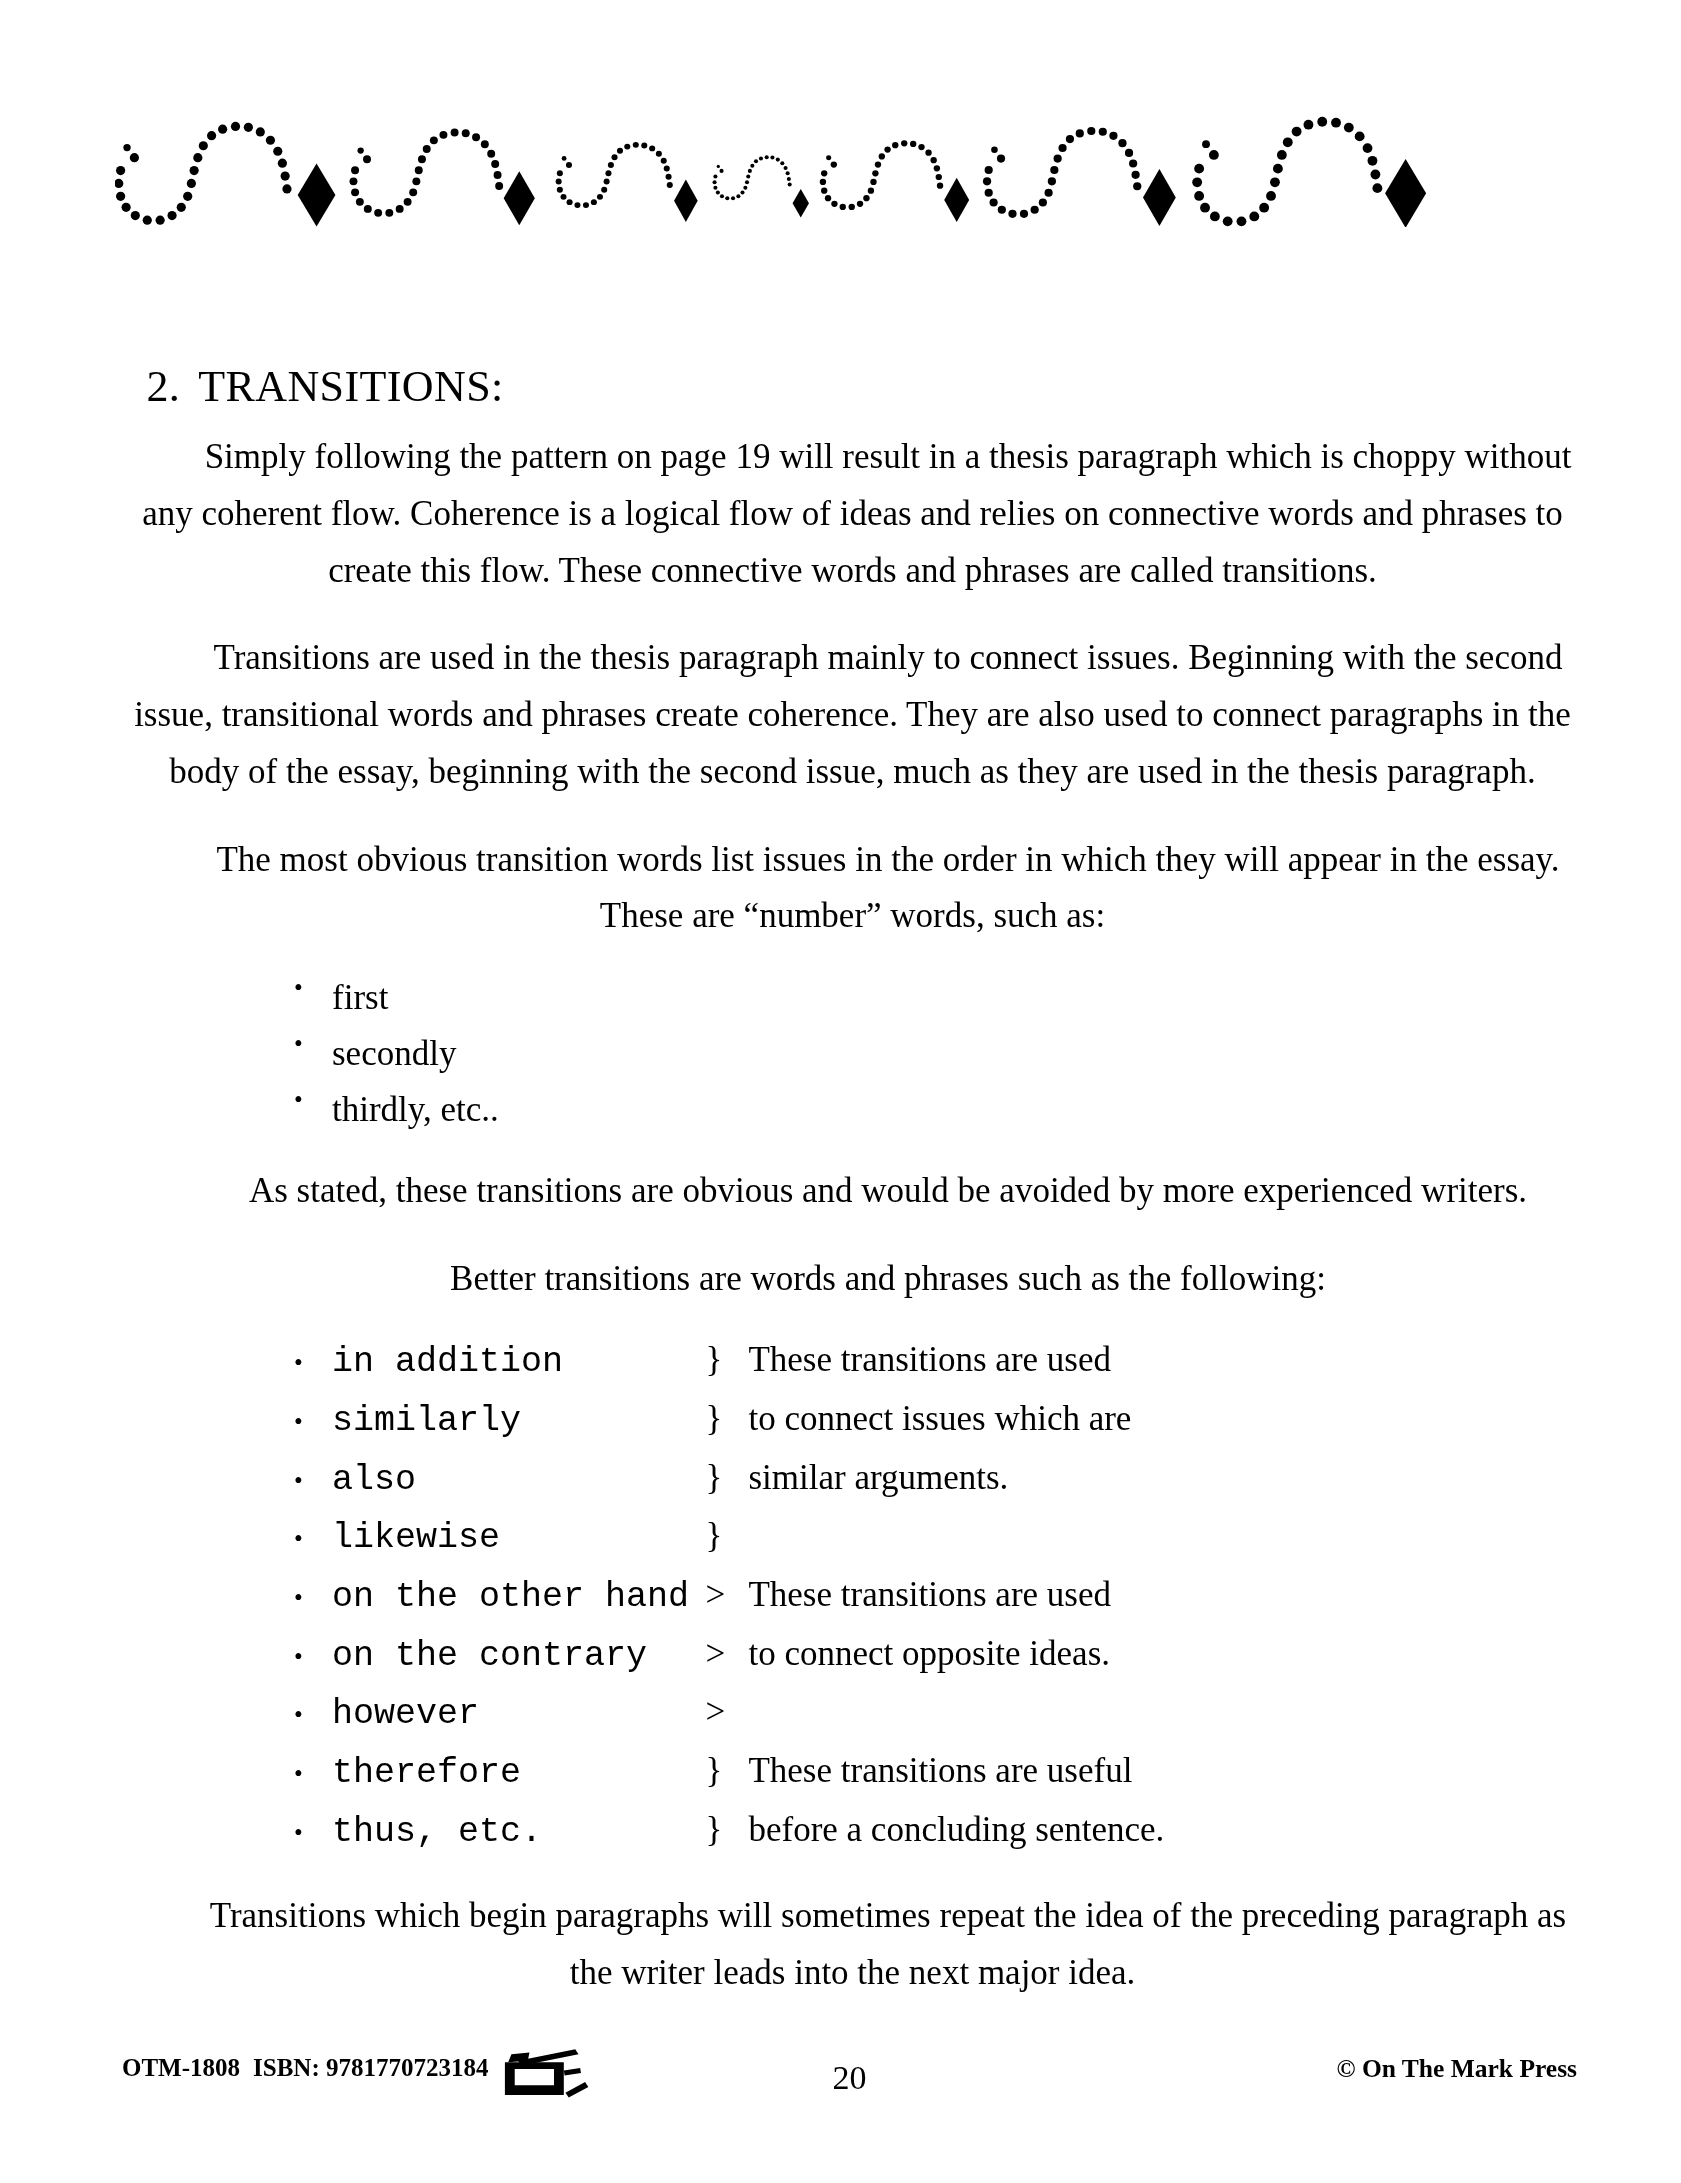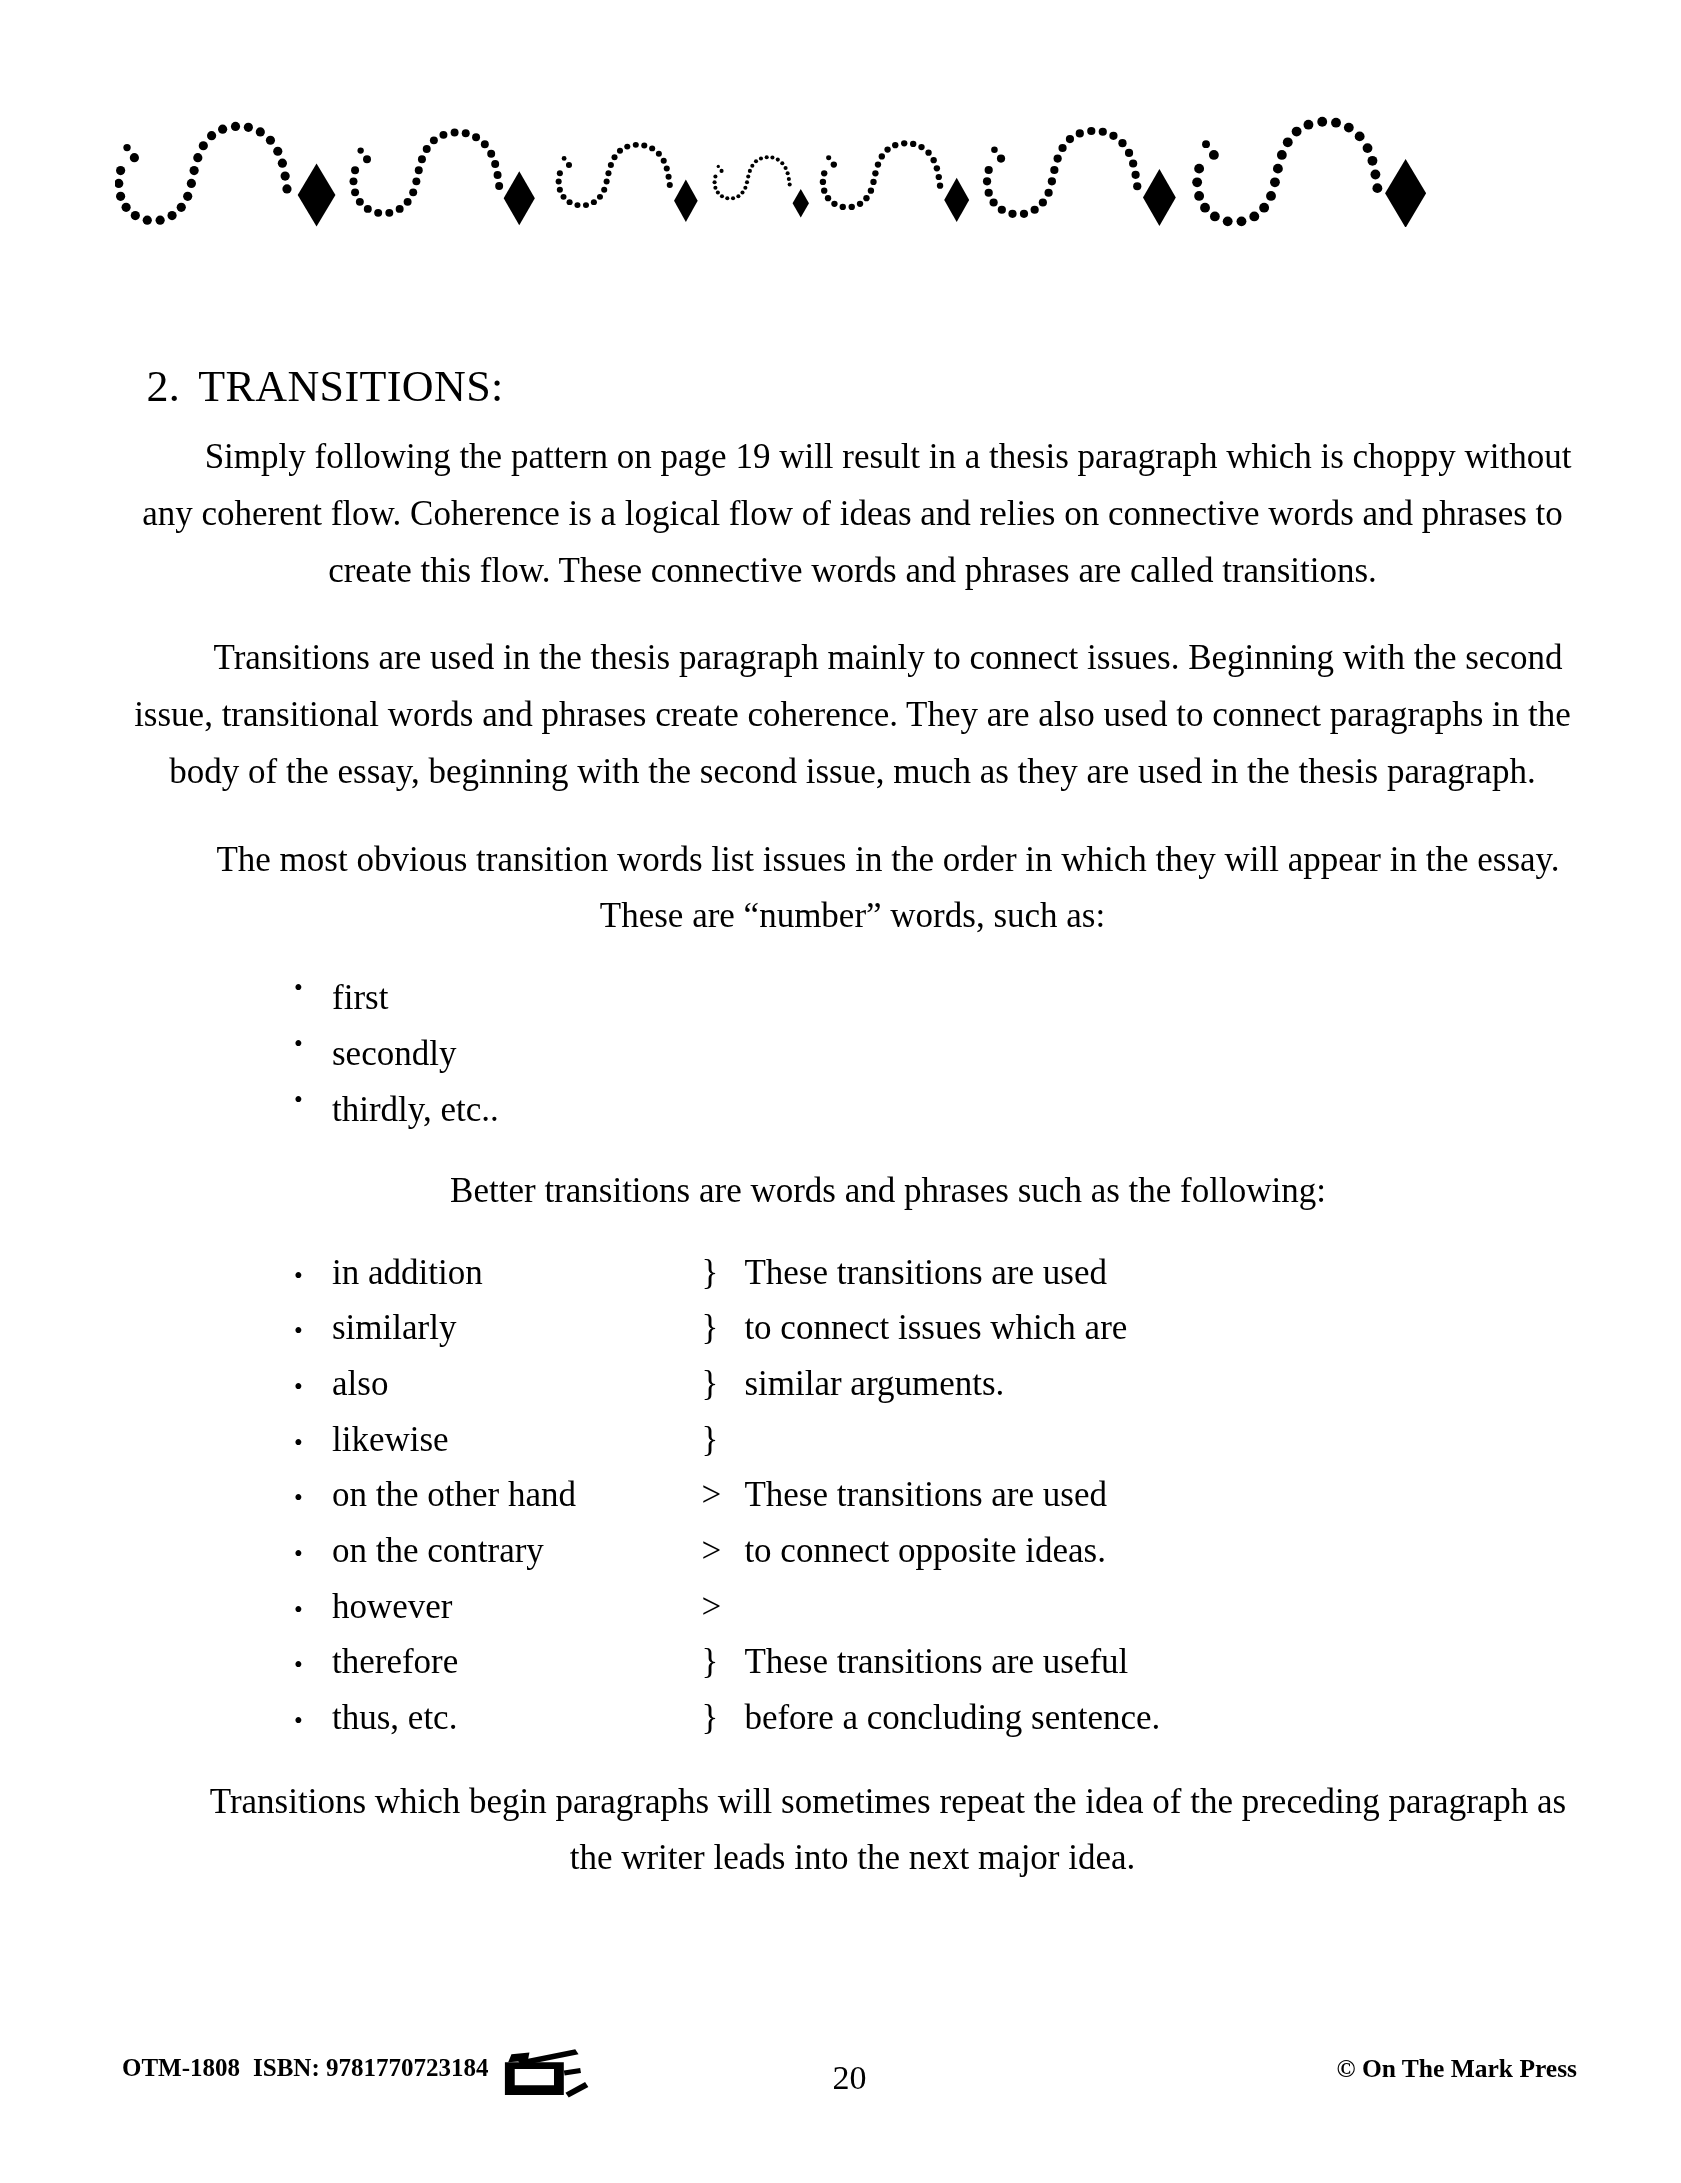--- a/index.html
+++ b/index.html
@@ -121,21 +121,21 @@
     font-size: 35px;
     line-height: 1.0;
     padding: 10px 0 10.7px 0;
     vertical-align: baseline;
   }
   td.c-bullet {
     width: 38px;
     font-size: 25px;
     padding-right: 0;
   }
-  td.c-term { width: 353px; padding-right: 16.4px; white-space: nowrap; }
+  td.c-term { width: 353px; padding-right: 16.4px; white-space: nowrap; font-family: Liberation Mono, monospace; }
   td.c-mark { width: 43px; text-align: left; white-space: nowrap; }
   td.c-desc { white-space: nowrap; margin-top: 7px; }
 
   
   .footer {
     position: absolute;
     left: 122px;
     top: 2051px;
     width: 1455px;
     height: 57px;
@@ -285,20 +285,21 @@
     <p class="body-par">Transitions are used in the thesis paragraph mainly to connect issues. Beginning with the second issue, transitional words and phrases create coherence.  They are also used to connect paragraphs in the body of the essay, beginning with the second issue, much as they are used in the thesis paragraph.</p>
 
     <p class="body-par tight">The most obvious transition words list issues in the order in which they will appear in the essay. These are “number” words, such as:</p>
 
     <ul class="simple-list">
       <li>first</li>
       <li>secondly</li>
       <li>thirdly, etc..</li>
     </ul>
 
+    <p class="body-par">As stated, these transitions are obvious and would be avoided by more experienced writers.</p>
 
     <p class="body-par tight">Better transitions are words and phrases such as the following:</p>
 
     <div class="trans-table">
       <table>
         <tbody>
           <tr class="trans-row">
             <td class="c-bullet">•</td>
             <td class="c-term">in addition</td>
             <td class="c-mark">}</td>

